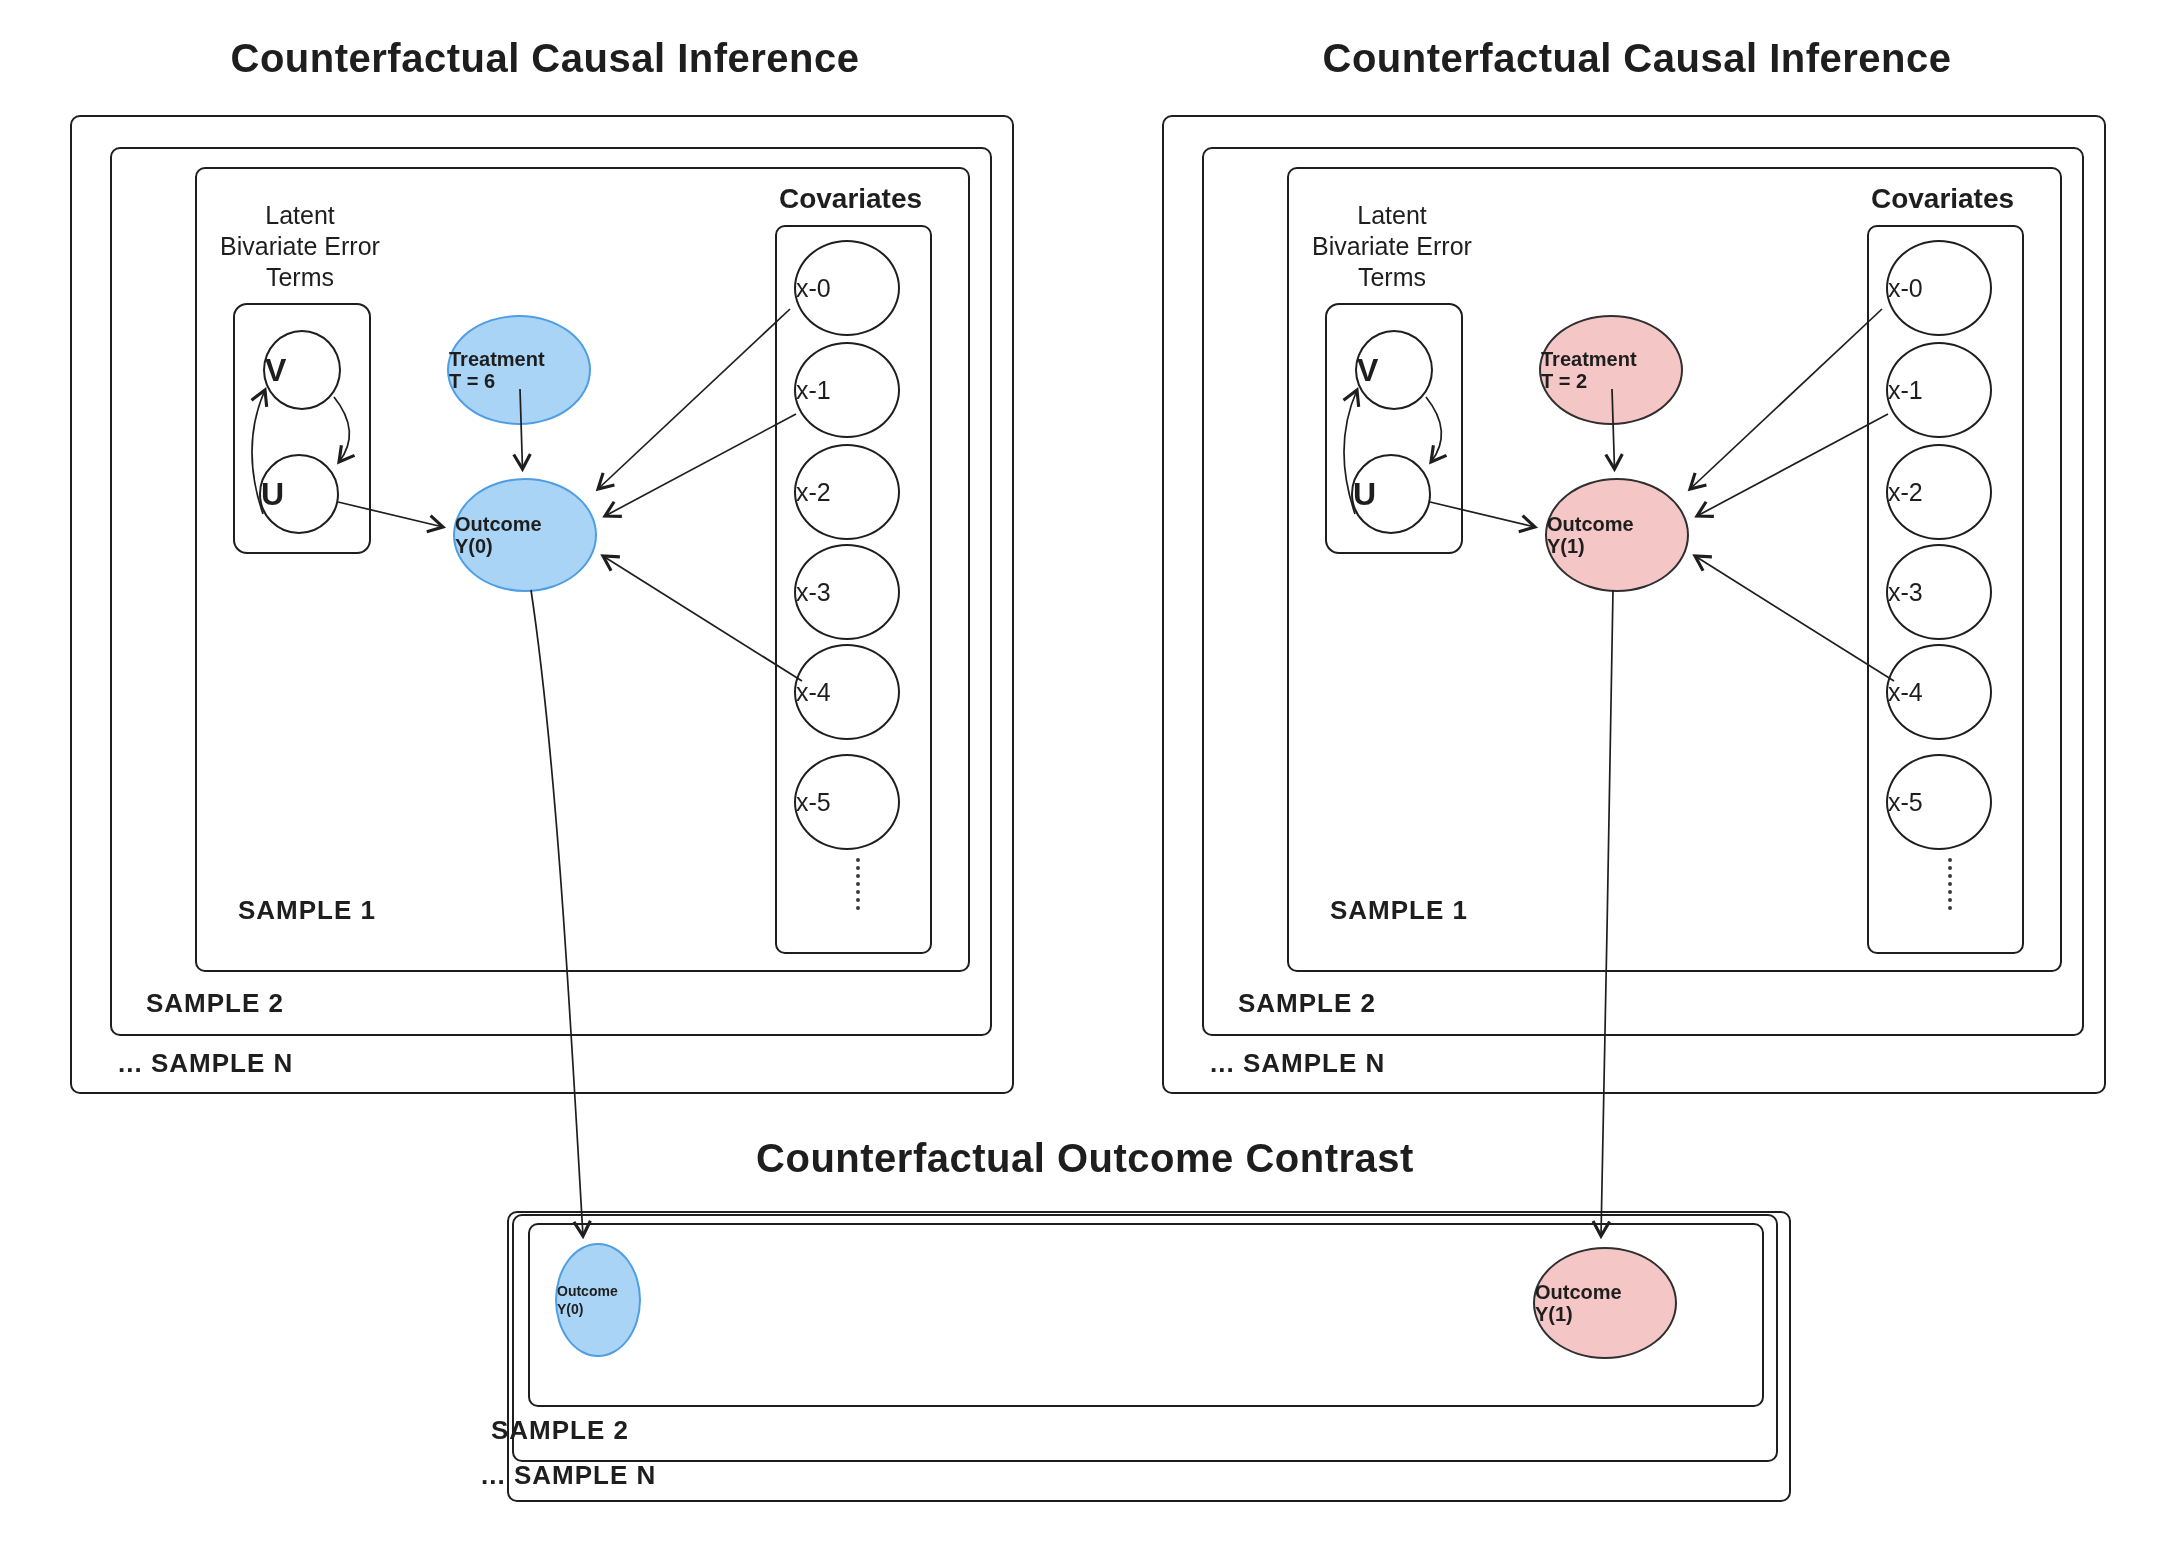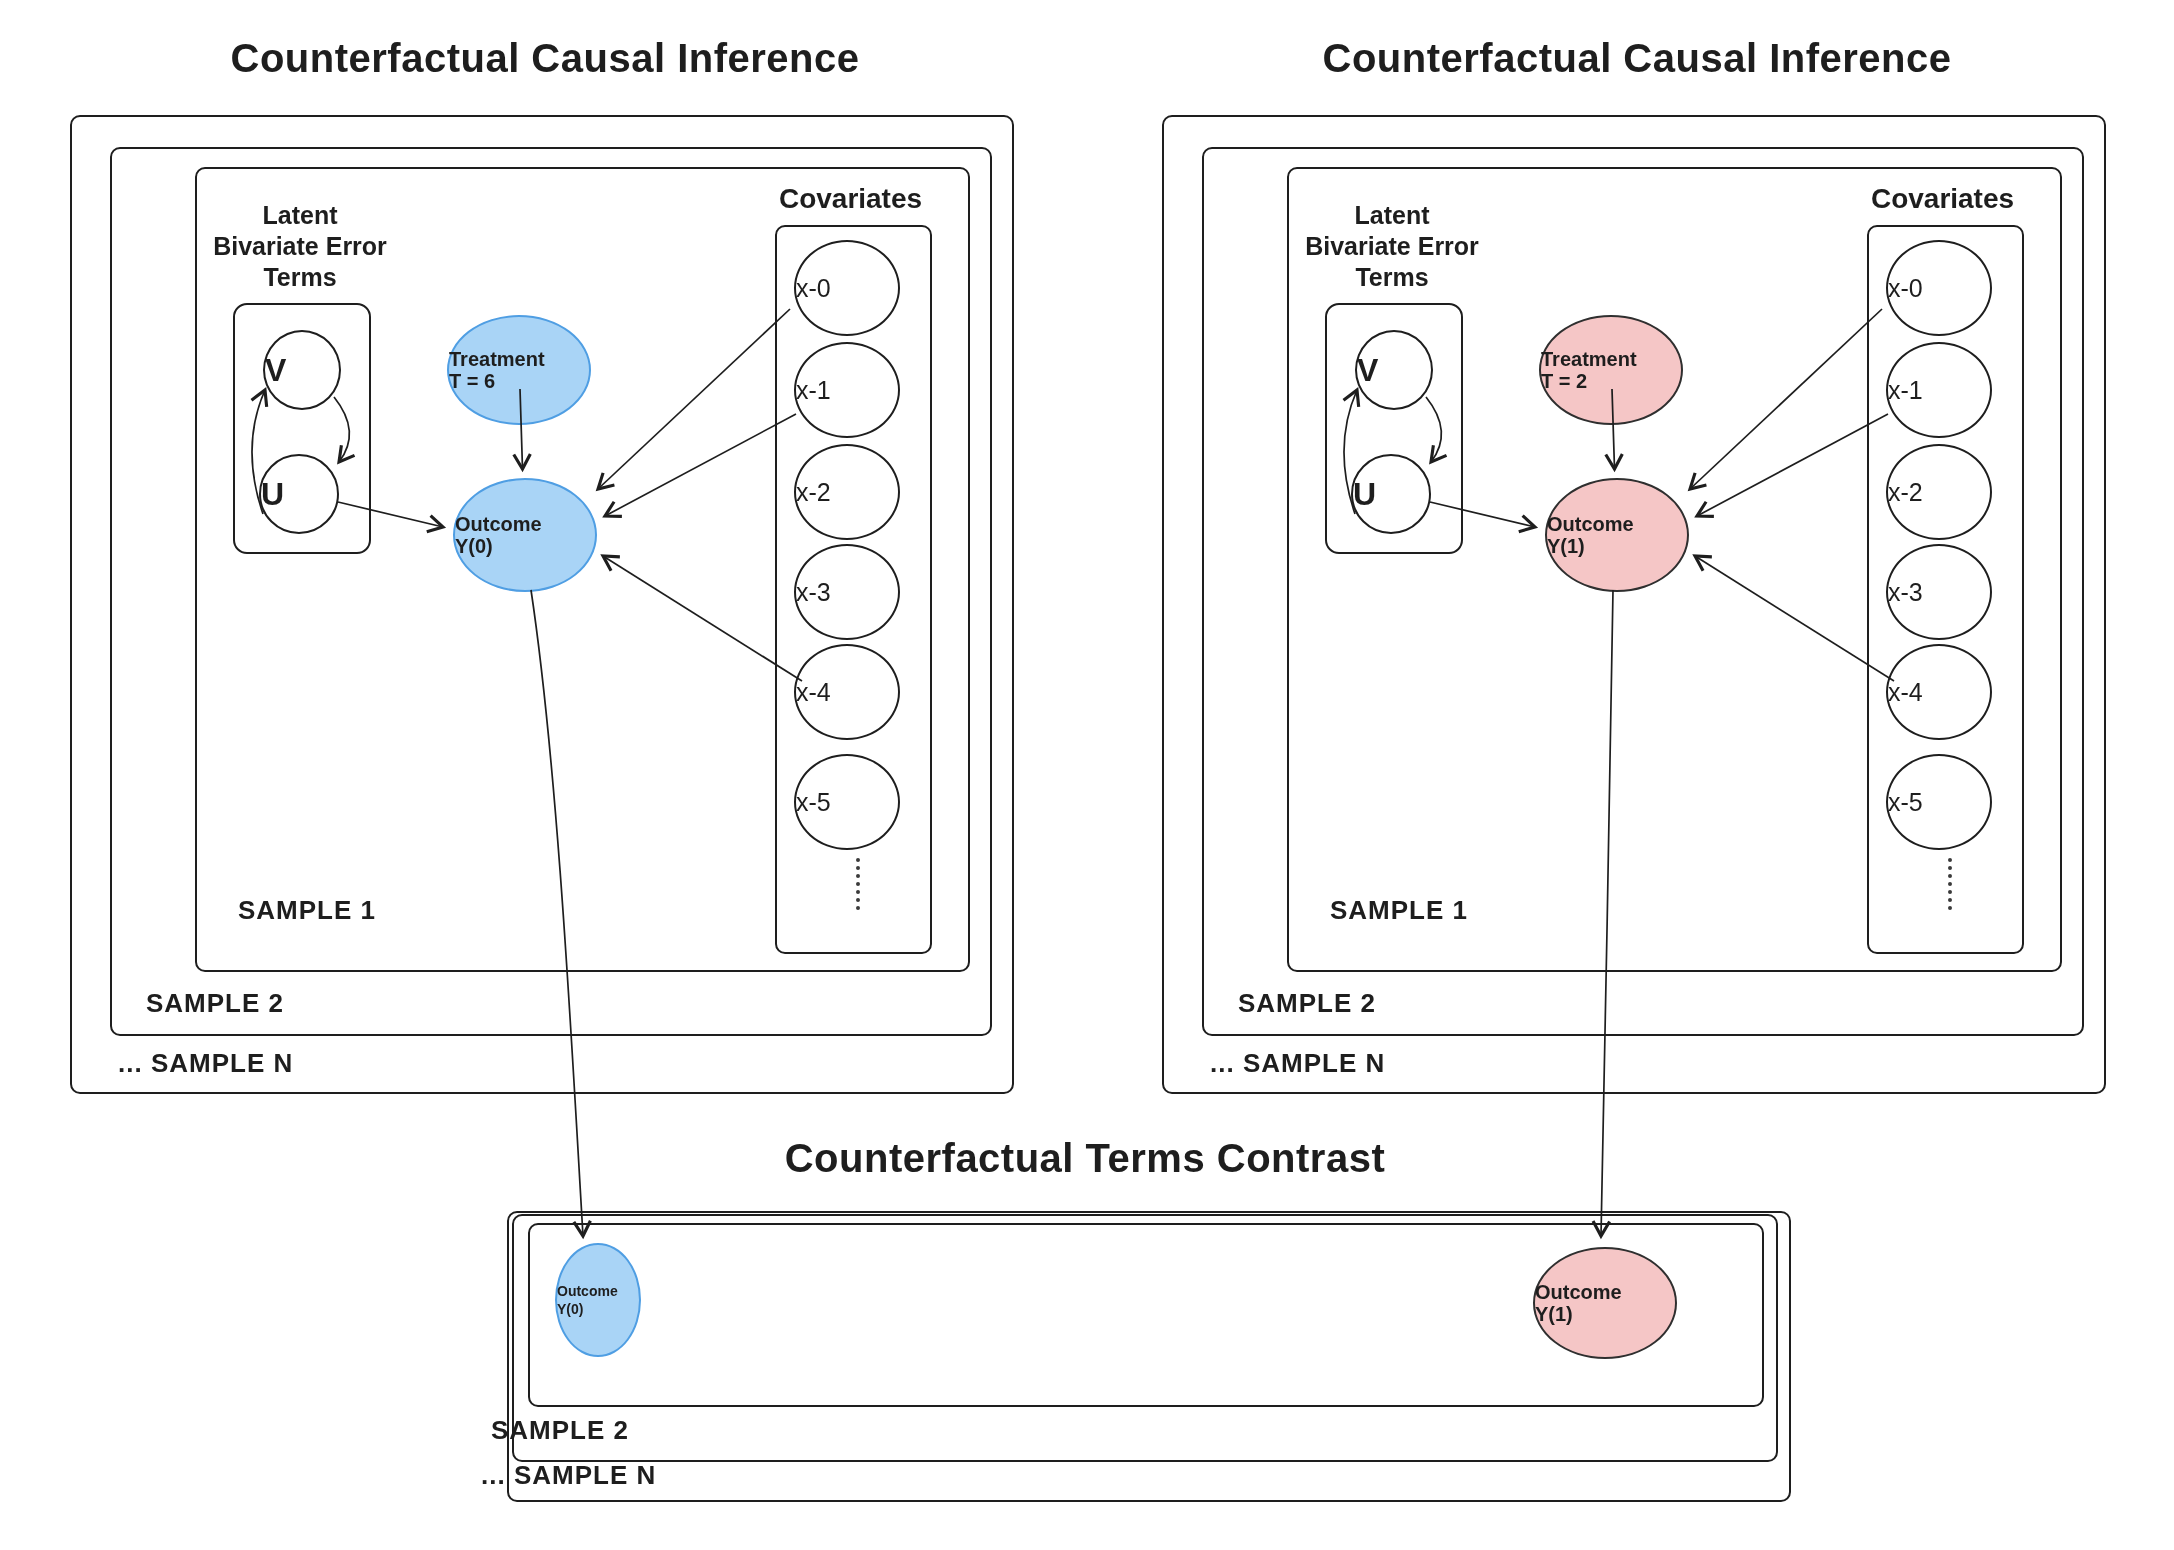--- a/index.html
+++ b/index.html
@@ -1,21 +1,21 @@
 <!DOCTYPE html>
 <html><head>
 <meta charset="utf-8">
 <style>
   html,body{margin:0;padding:0;background:#ffffff;}
   #canvas{position:relative;width:2174px;height:1550px;background:#ffffff;overflow:hidden;
           font-family:"Liberation Sans",sans-serif;color:#1e1e1e;}
   .box{position:absolute;border:2px solid #1e1e1e;border-radius:10px;background:transparent;z-index:1;}
   .panel-title{position:absolute;text-align:center;font-size:40px;font-weight:700;letter-spacing:.5px;z-index:2;}
   .section-title{position:absolute;text-align:center;font-size:28px;font-weight:700;z-index:2;}
-  .multiline{position:absolute;text-align:center;font-size:25px;font-weight:700;line-height:31px;z-index:2;}
+  .multiline{position:absolute;text-align:center;font-size:25px;font-weight:400;line-height:31px;z-index:2;}
   .sample-label{position:absolute;text-align:left;font-size:26px;font-weight:700;letter-spacing:1px;z-index:2;white-space:nowrap;}
   .node{position:absolute;border:2px solid #1e1e1e;border-radius:50%;display:flex;flex-direction:column;
         align-items:flex-start;justify-content:center;background:#ffffff;z-index:3;text-align:center;}
   .node .big{font-size:32px;font-weight:600;}
   .node .xlab{font-size:25px;font-weight:500;}
   .node .l1,.node .l2{font-size:20px;font-weight:600;line-height:22px;}
   .node.small .l1,.node.small .l2{font-size:14px;font-weight:600;line-height:18px;}
   .node.blue{background:#a9d4f6;border-color:#4f9ee3;}
   .node.pink{background:#f5c6c6;border-color:#2f2f2f;}
   .dots{position:absolute;width:0;height:52px;border-left:4px dotted #3a3a3a;z-index:2;}
@@ -134,21 +134,21 @@
     </div>
   <div class="node" style="left:1886px;top:754px;width:102px;height:92px;">
     <span class="xlab">x-5</span>
     </div>
   <div class="dots" style="left:1948px;top:858px;"></div>
 
   <div class="sample-label" style="left:1330px;top:895px;width:160px;">SAMPLE 1</div>
   <div class="sample-label" style="left:1238px;top:988px;width:160px;">SAMPLE 2</div>
   <div class="sample-label" style="left:1210px;top:1048px;width:180px;">... SAMPLE N</div>
 
-  <div class="panel-title" style="left:705px;top:1136px;width:760px;">Counterfactual Terms Contrast</div>
+  <div class="panel-title" style="left:705px;top:1136px;width:760px;">Counterfactual Outcome Contrast</div>
 
   <div class="box" style="left:507px;top:1211px;width:1280px;height:287px;"></div>
   <div class="box" style="left:512px;top:1214px;width:1262px;height:244px;"></div>
   <div class="box" style="left:528px;top:1223px;width:1232px;height:180px;"></div>
 
   <div class="node blue small" style="left:555px;top:1243px;width:82px;height:110px;">
     <span class="l1">Outcome</span>
     <span class="l2">Y(0)</span>
   </div>
   <div class="node pink" style="left:1533px;top:1247px;width:140px;height:108px;">

